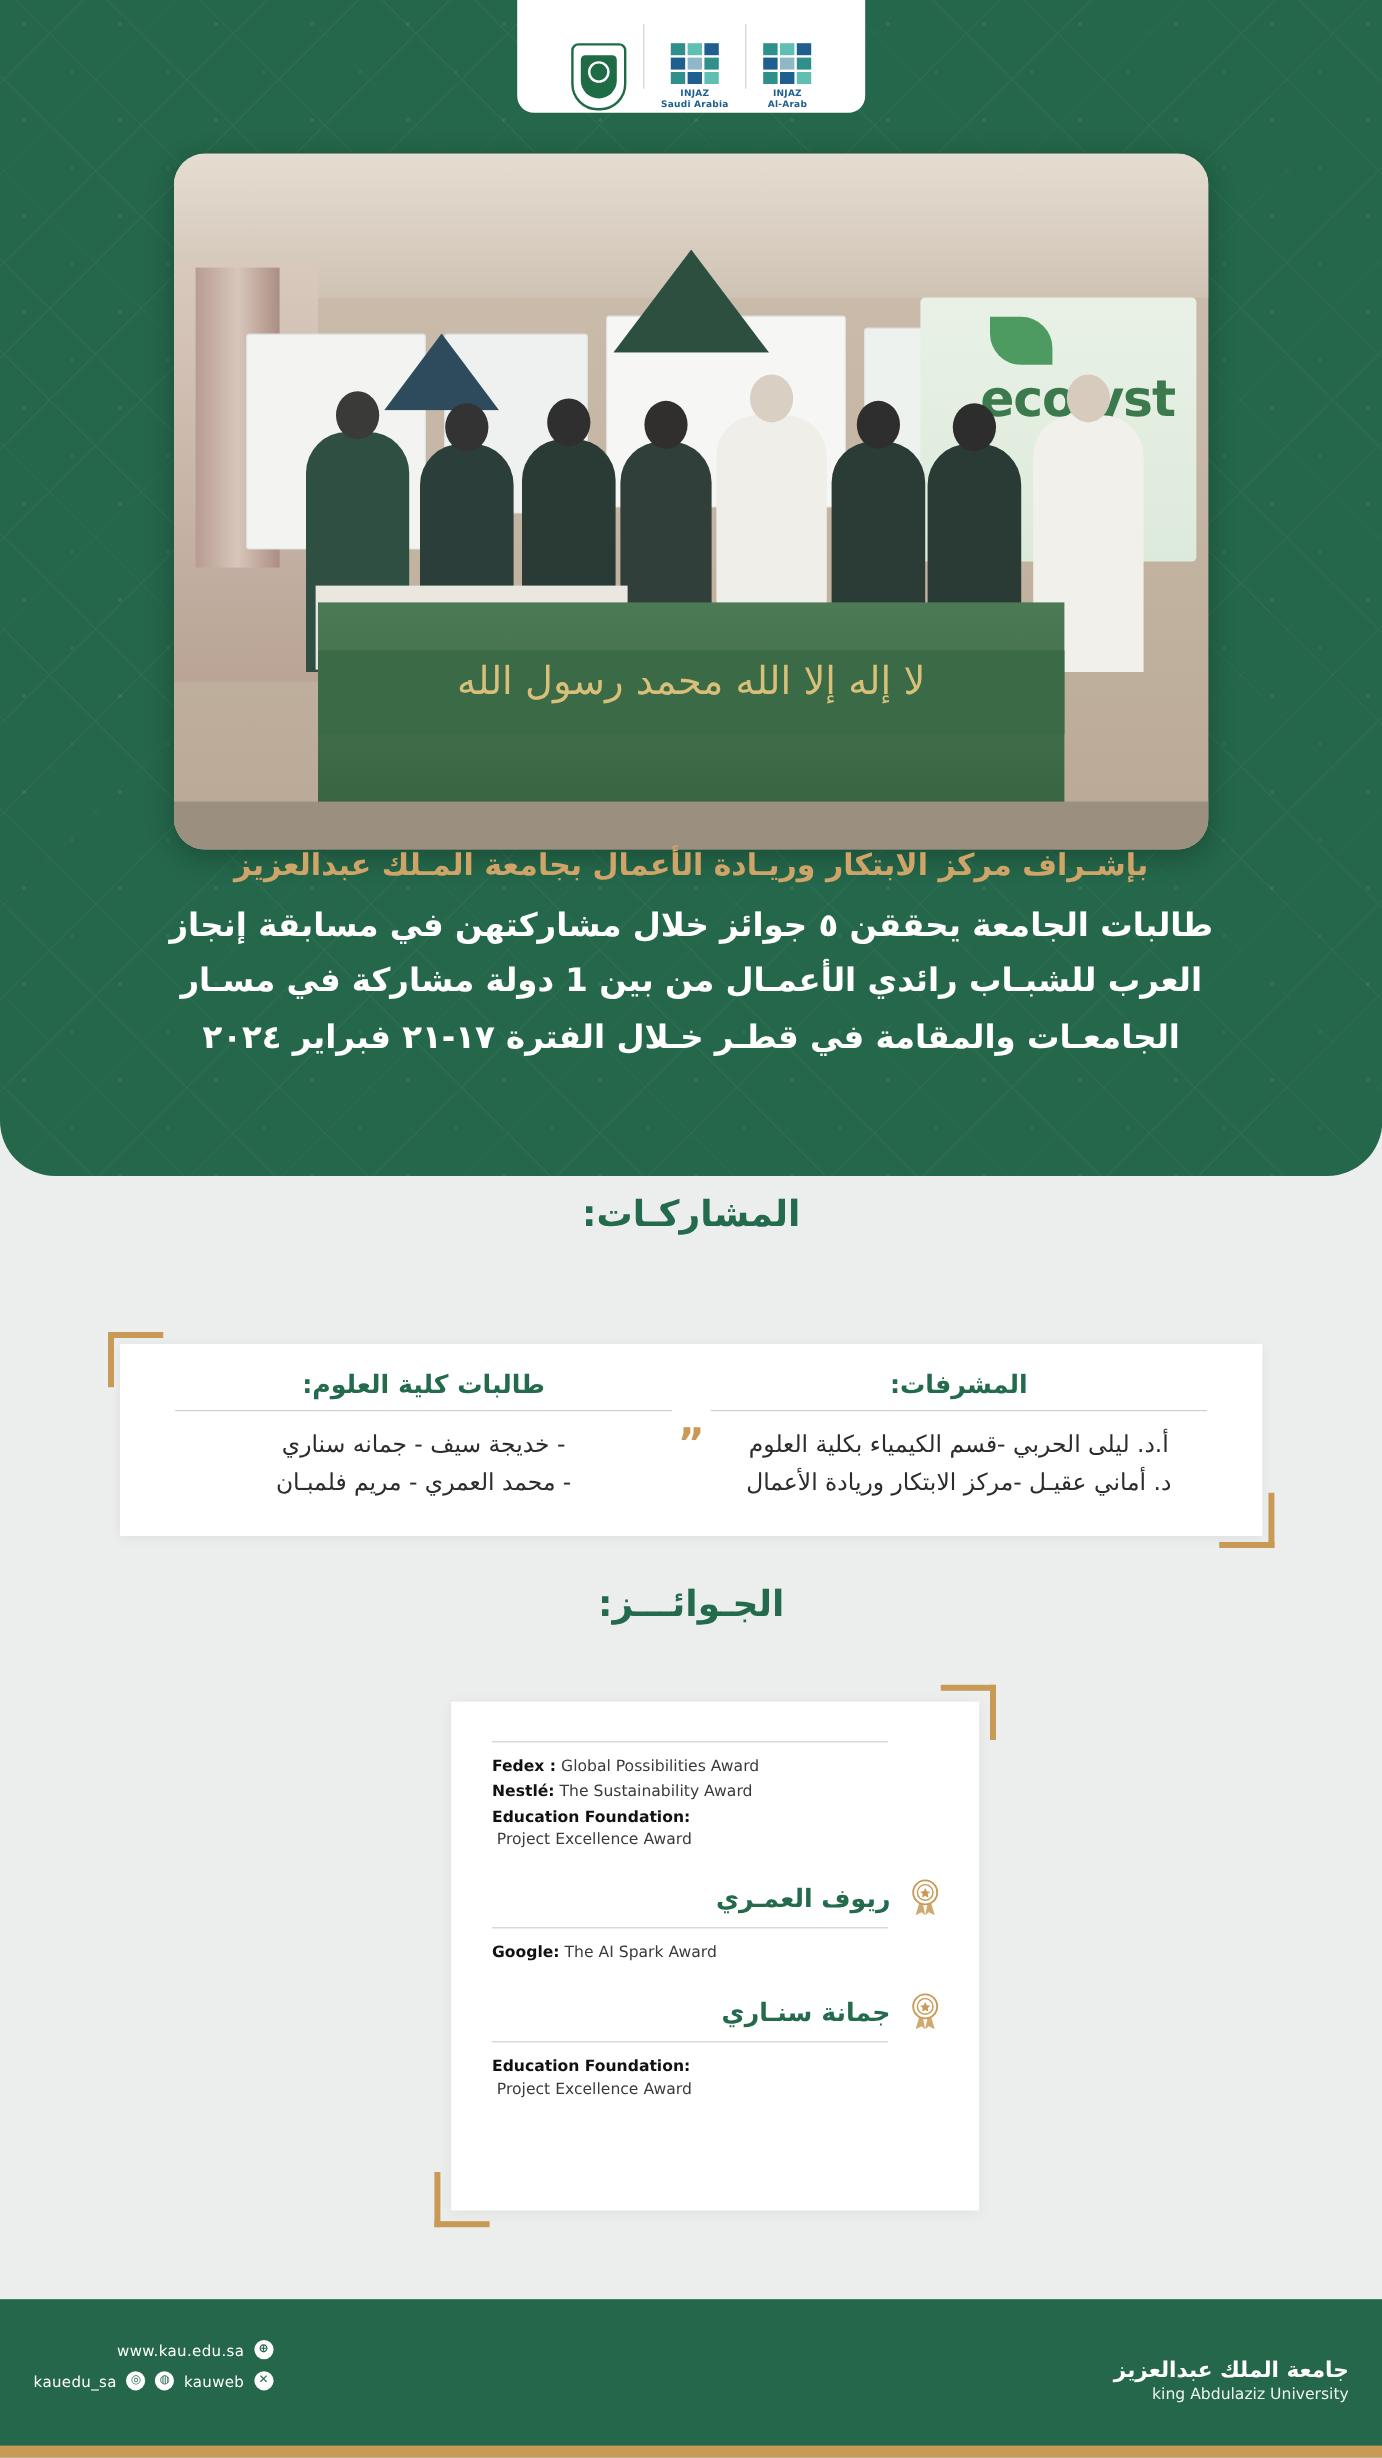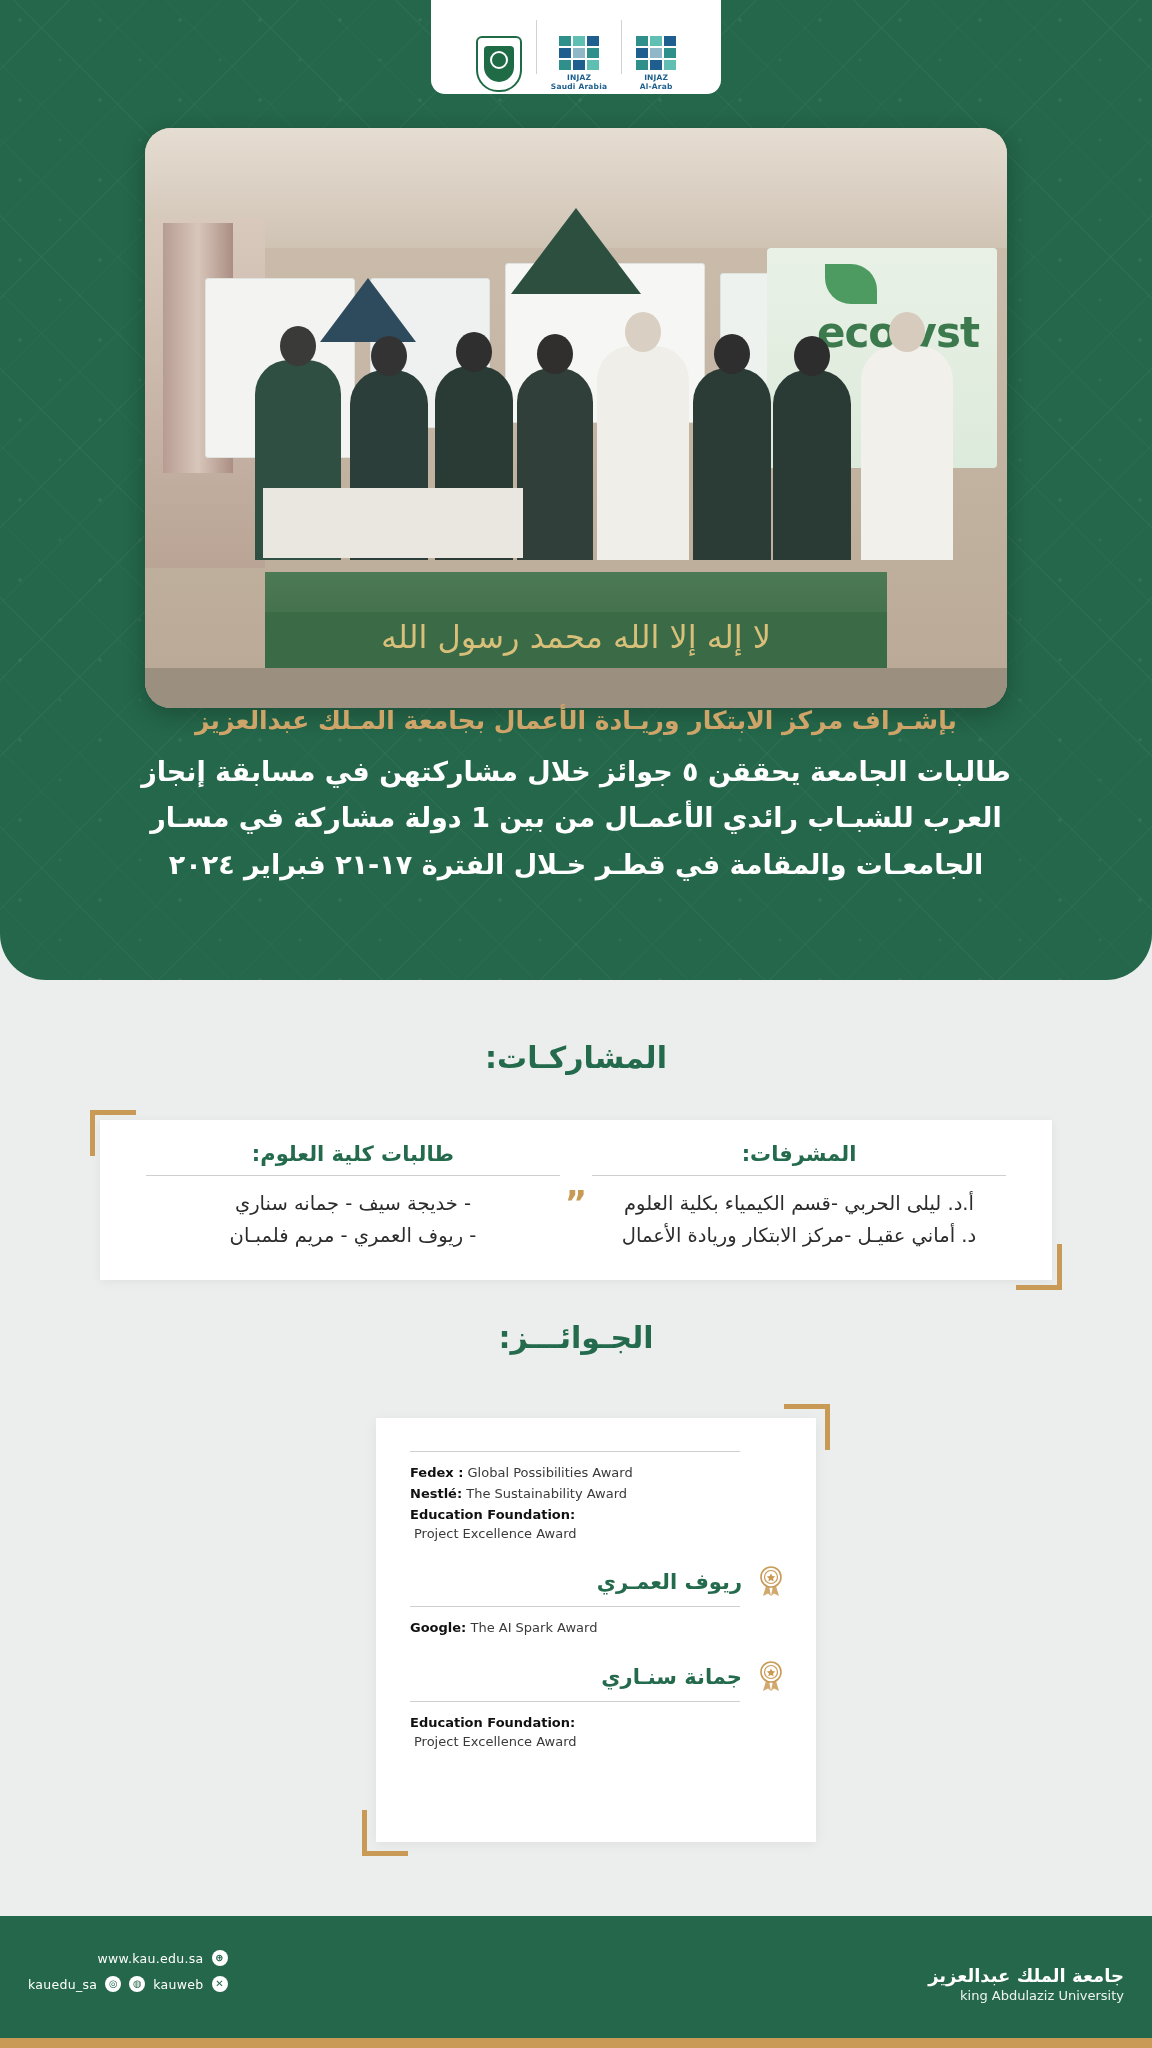--- a/index.html
+++ b/index.html
@@ -171,21 +171,21 @@
     background: #2d4f3f;
     clip-path: polygon(50% 0, 100% 100%, 0 100%);
   }
   .ph-sign2 {
     position: absolute; top: 150px; left: 175px;
     width: 96px; height: 64px;
     background: #2e4b5e;
     clip-path: polygon(50% 0, 100% 100%, 0 100%);
   }
   .ph-table {
-    position: absolute; left: 120px; right: 120px; bottom: 0; height: 136px;
+    position: absolute; left: 120px; right: 120px; bottom: 0; height: 206px;
     background: linear-gradient(#4c7a54, #35603f);
   }
   .ph-table-band {
     position: absolute; left: 0; right: 0; top: 40px; height: 70px;
     background: #3b6a46;
   }
   .ph-table-calli {
     position: absolute; left: 0; right: 0; top: 46px;
     text-align: center;
     color: #d9c07a;
@@ -239,21 +239,21 @@
   
   .sec-title {
     position: absolute;
     left: 0; right: 0;
     text-align: center;
     color: #246a4c;
     font-size: 30px;
     font-weight: bold;
     letter-spacing: .5px;
   }
-  #t-participants { top: 1040px; }
+  #t-participants { top: 995px; }
   #t-awards { top: 1320px; }
 
   
   .participants-card {
     position: absolute;
     top: 1120px;
     left: 100px;
     width: 952px;
     height: 160px;
     background: #ffffff;
@@ -500,21 +500,21 @@
 
   <div class="participants-card">
     <div class="corner tl"></div>
     <div class="corner br"></div>
     <div class="quote-mark">”</div>
     <div class="pc-cols">
       <div class="pc-col">
         <div class="pc-head">طالبات كلية العلوم:</div>
         <div class="pc-rule"></div>
         <div class="pc-line">- خديجة سيف   - جمانه سناري</div>
-        <div class="pc-line">- ريوف العمري  - مريم فلمبـان</div>
+        <div class="pc-line">- ﻣﺤﻤﺪ العمري  - مريم فلمبـان</div>
       </div>
       <div class="pc-col">
         <div class="pc-head">المشرفات:</div>
         <div class="pc-rule"></div>
         <div class="pc-line">أ.د. ليلى الحربي -قسم الكيمياء بكلية العلوم</div>
         <div class="pc-line">د. أماني عقيـل -مركز الابتكار وريادة الأعمال</div>
       </div>
     </div>
   </div>
 

